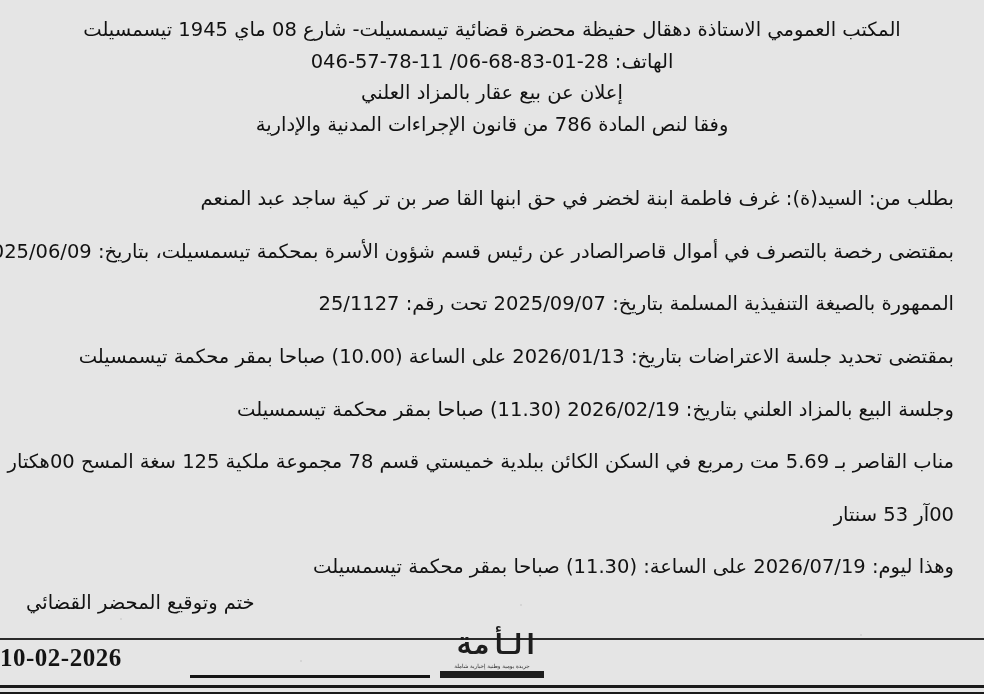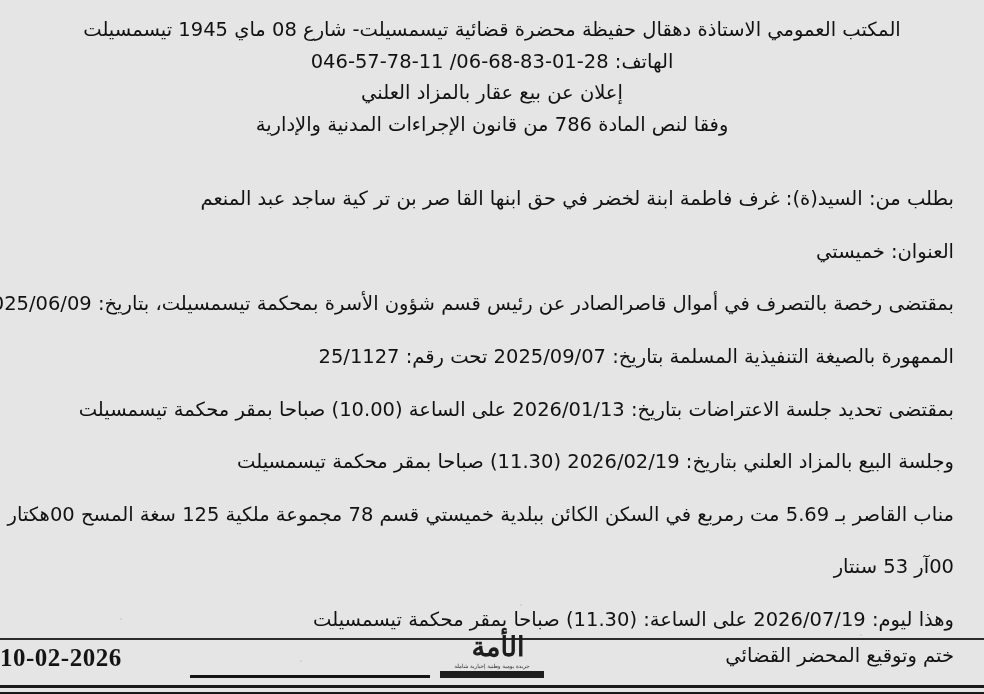--- a/index.html
+++ b/index.html
@@ -46,21 +46,21 @@
     text-align: right;
     direction: rtl;
   }
   .body-block .line {
     text-align: right;
     padding-right: 4px;
     margin-top: 21px;
   }
   .sign {
     margin-top: 4px;
-    text-align: right;
+    text-align: left;
     padding-right: 4px;
   }
   .footer {
     position: absolute;
     left: 0;
     right: 0;
     bottom: 0;
     height: 64px;
   }
   .footer-rule-top {
@@ -114,21 +114,21 @@
     transform: translateX(-50%);
     bottom: 16px;
     width: 118px;
     height: 44px;
     display: flex;
     flex-direction: column;
     align-items: center;
     justify-content: center;
   }
   .logo-mark {
-    font-family: Liberation Sans, sans-serif;
+    font-family: Liberation Mono, monospace;
     font-weight: bold;
     font-size: 27px;
     color: #1d1d1d;
     line-height: 1;
     letter-spacing: -1px;
     direction: rtl;
     margin-left: 12px;
   }
   .logo-sub {
     margin-top: 2px;
@@ -164,21 +164,20 @@
       <div class="line center">المكتب العمومي الاستاذة دهقال حفيظة محضرة قضائية تيسمسيلت- شارع 08 ماي 1945 تيسمسيلت</div>
       <div class="line center">الهاتف: 28-01-83-68-06/ 11-78-57-046</div>
       <div class="line center">إعلان عن بيع عقار بالمزاد العلني</div>
       <div class="line center">وفقا لنص المادة 786 من قانون الإجراءات المدنية والإدارية</div>
     </div>
 
     <div class="gap-mid"></div>
 
     <div class="body-block">
       <div class="line">بطلب من: السيد(ة): غرف فاطمة ابنة لخضر في حق ابنها القا صر  بن تر كية ساجد عبد المنعم</div>
-      <div class="line">العنوان: خميستي</div>
       <div class="line">بمقتضى رخصة بالتصرف في أموال قاصرالصادر عن رئيس قسم شؤون الأسرة بمحكمة تيسمسيلت، بتاريخ: 2025/06/09</div>
       <div class="line">الممهورة بالصيغة التنفيذية المسلمة بتاريخ: 2025/09/07 تحت رقم: 25/1127</div>
       <div class="line">بمقتضى تحديد جلسة الاعتراضات بتاريخ: 2026/01/13 على الساعة (10.00) صباحا بمقر محكمة تيسمسيلت</div>
       <div class="line">وجلسة البيع بالمزاد العلني بتاريخ: 2026/02/19 (11.30) صباحا بمقر محكمة تيسمسيلت</div>
       <div class="line">مناب القاصر بـ 5.69 مت رمربع في السكن الكائن ببلدية خميستي  قسم 78 مجموعة ملكية 125 سغة المسح 00هكتار</div>
       <div class="line">00آر 53 سنتار</div>
       <div class="line">وهذا ليوم: 2026/07/19 على الساعة: (11.30) صباحا بمقر محكمة تيسمسيلت</div>
     </div>
 
     <div class="sign">

